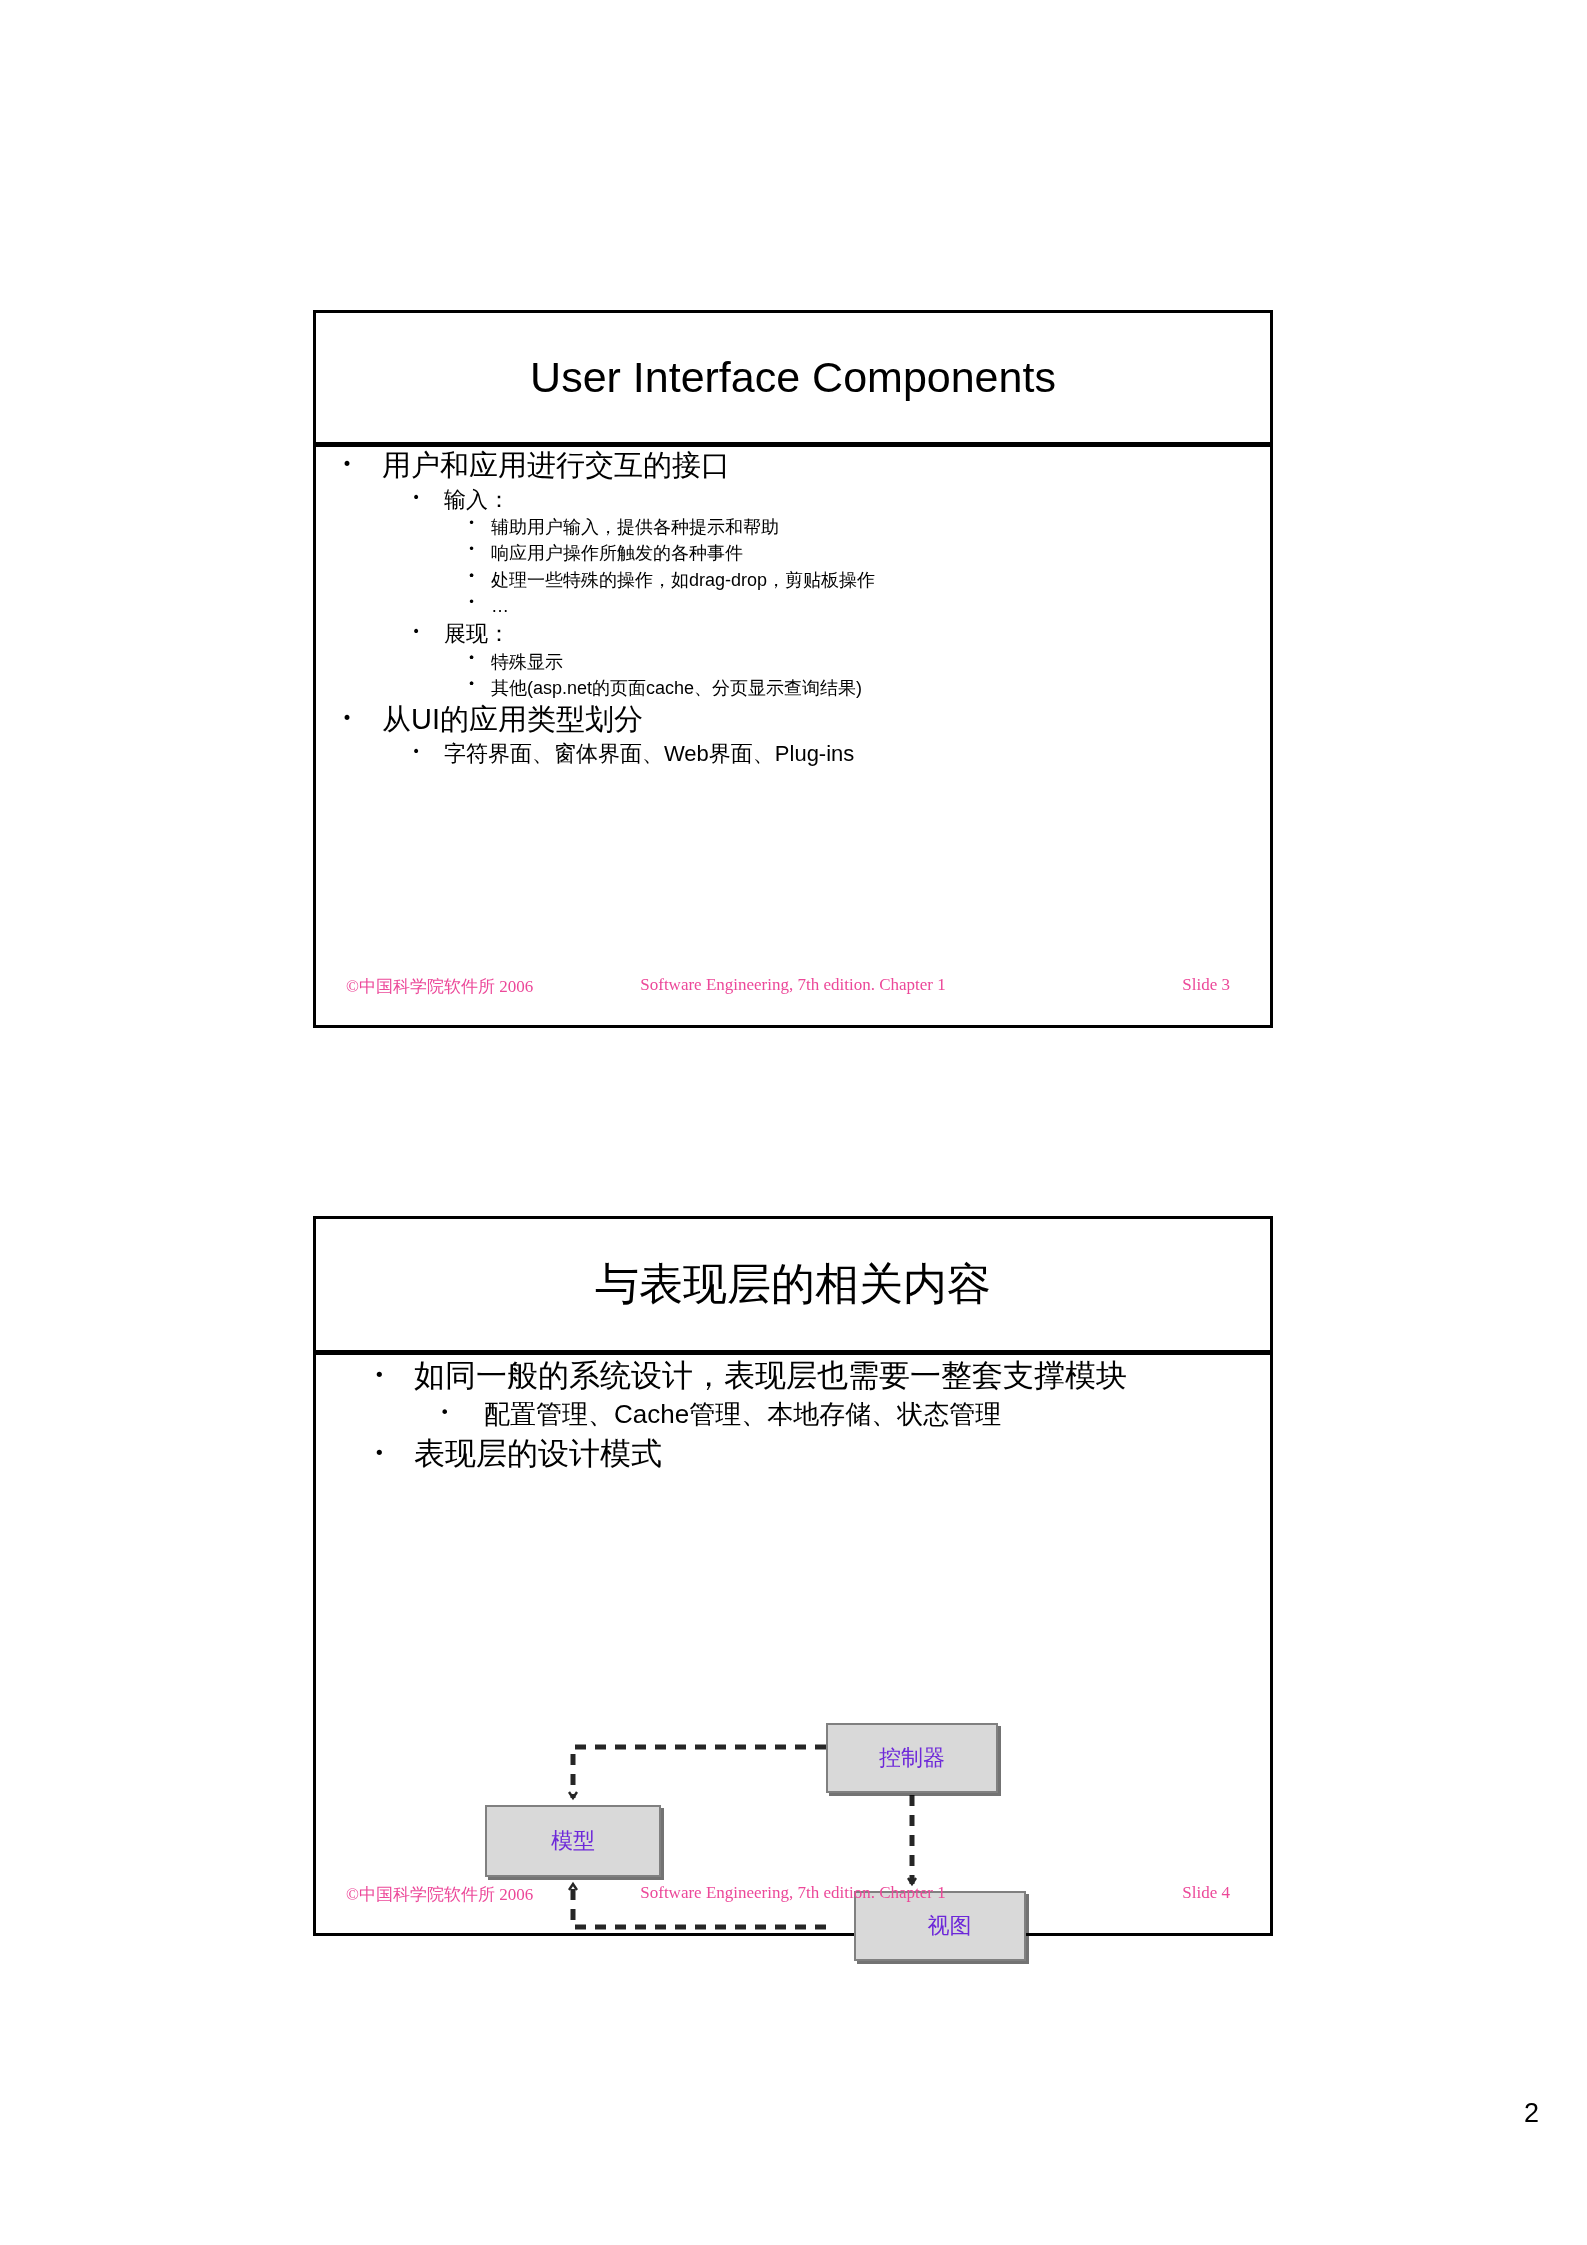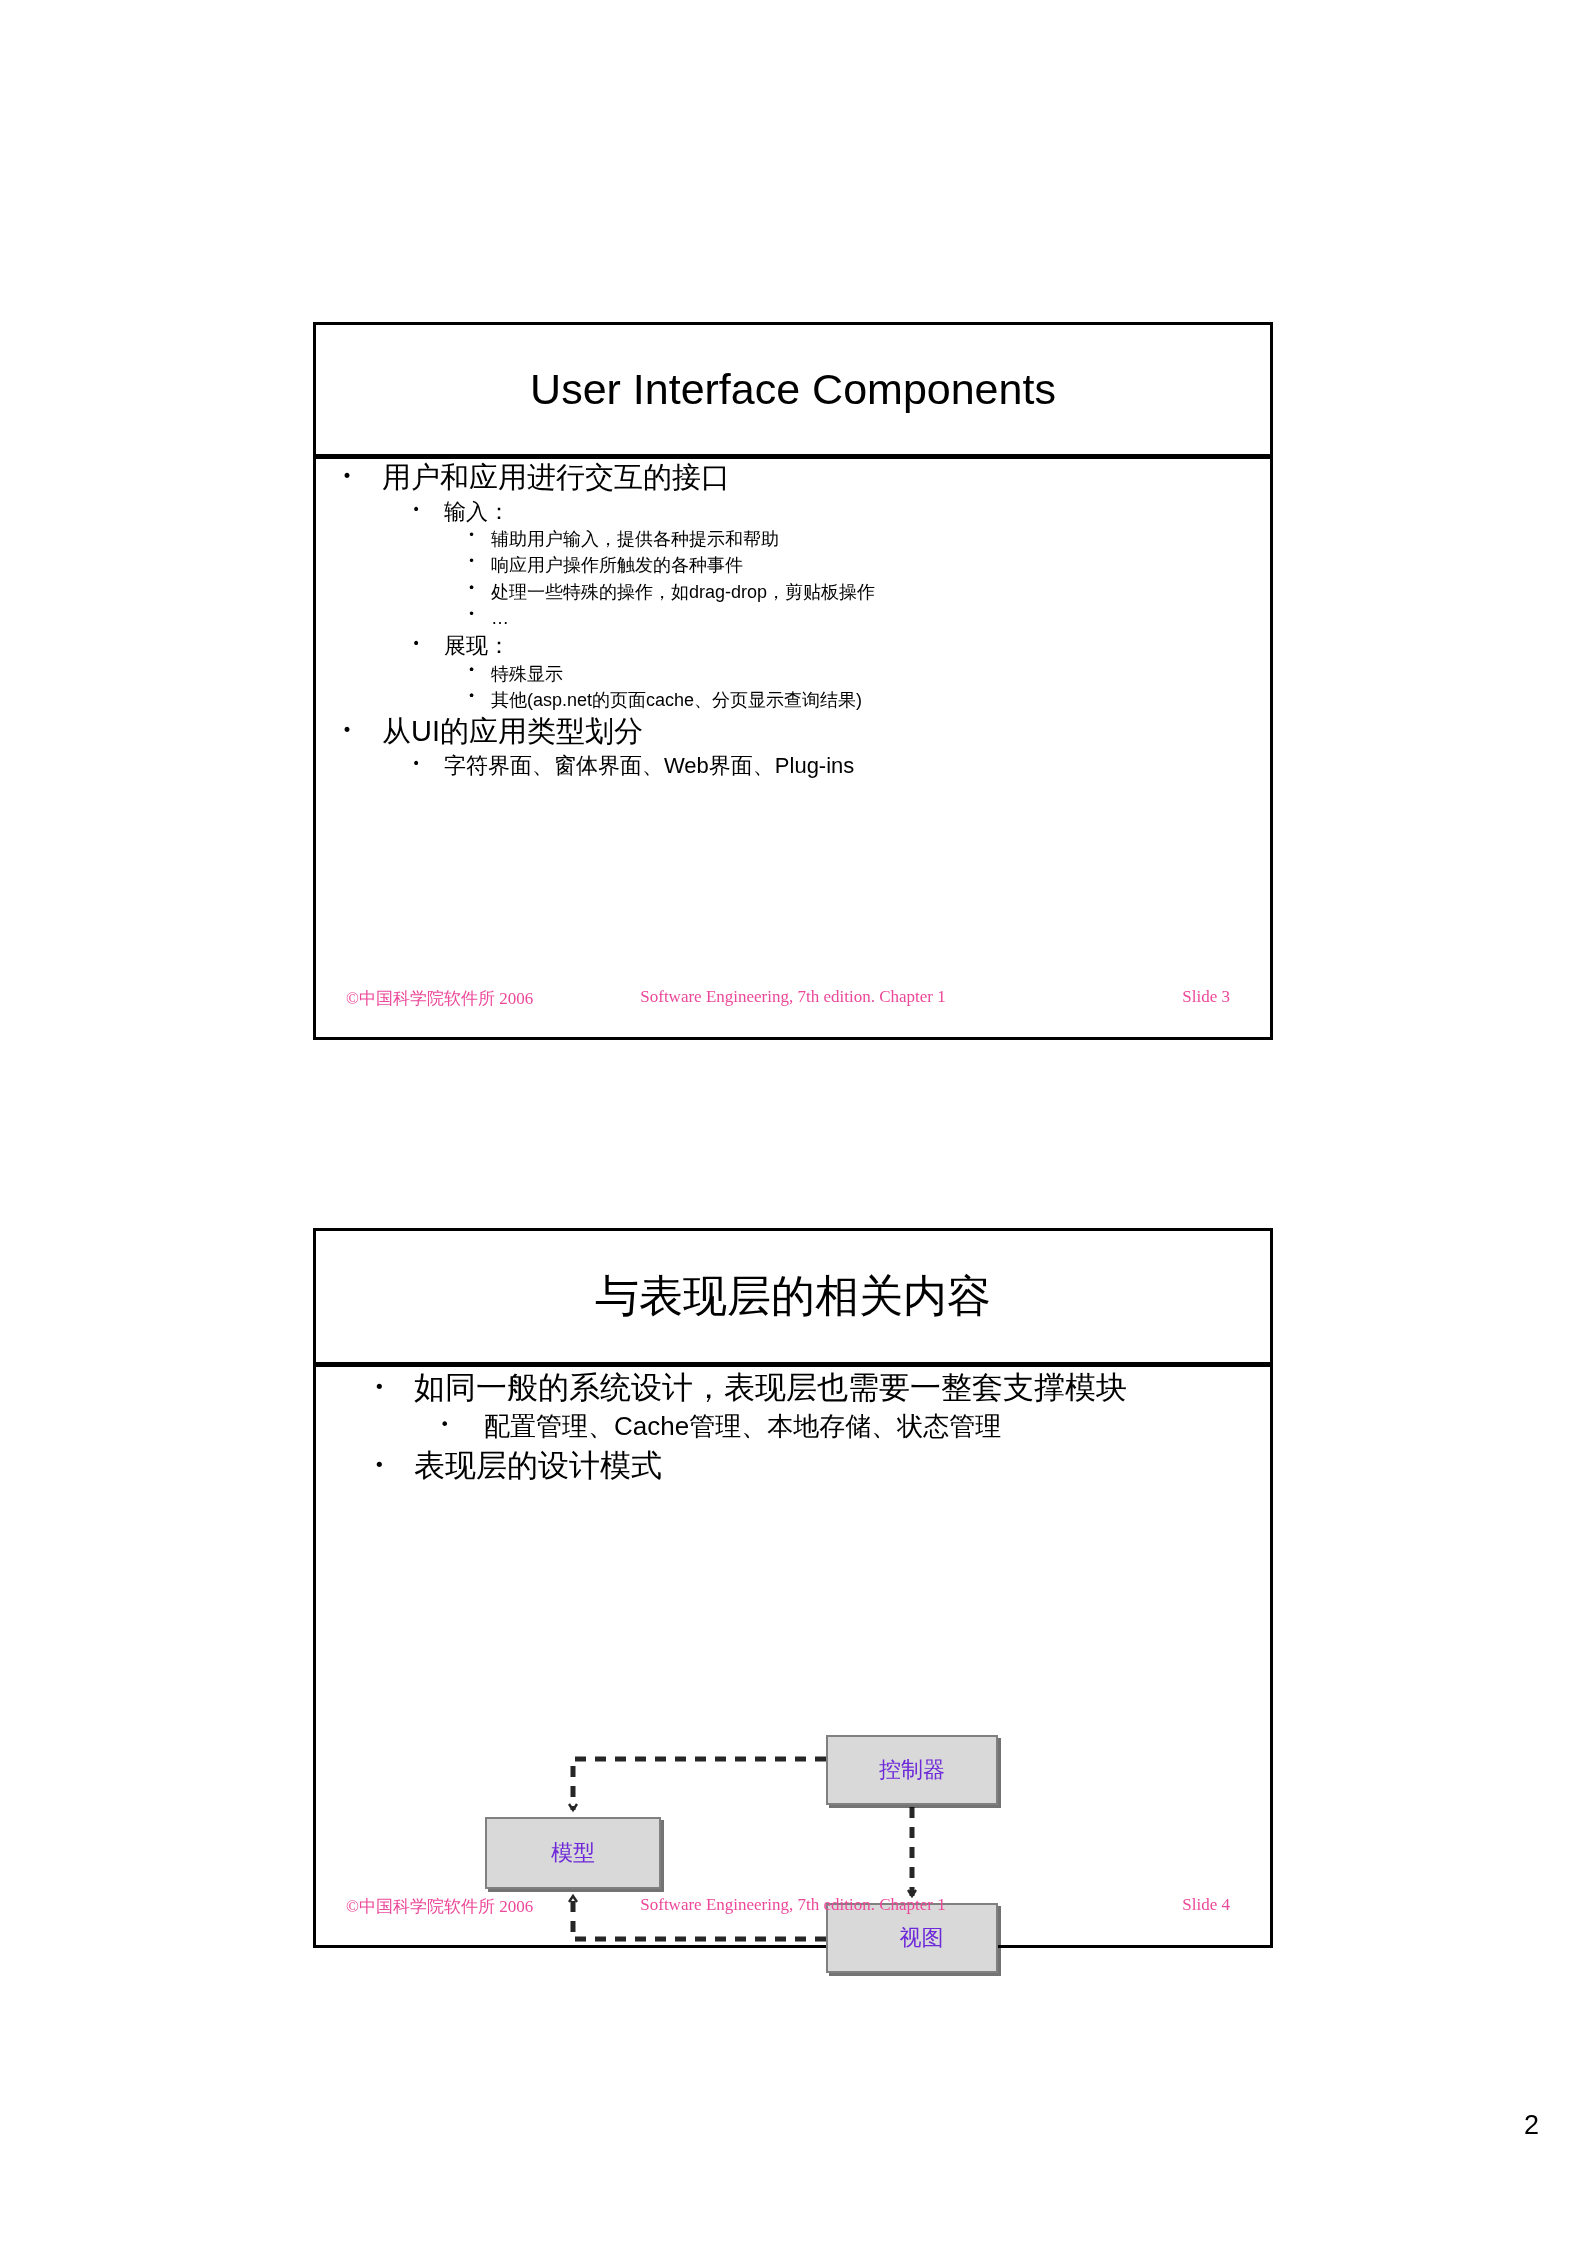--- a/index.html
+++ b/index.html
@@ -11,21 +11,20 @@
     width: 1587px;
     height: 2245px;
     position: relative;
     font-family: "Liberation Sans", sans-serif;
     -webkit-font-smoothing: antialiased;
   }
 
   .page {
     position: absolute;
     inset: 0;
-    margin-top: 12px;
   }
 
   
   .slide {
     position: absolute;
     box-sizing: border-box;
     border: 3px solid #000;
     background: #fff;
   }
   #slide-1 { left: 313px; top: 310px;  width: 960px; height: 718px; }
@@ -134,21 +133,21 @@
     box-shadow: 3px 3px 0 0 rgba(0,0,0,0.55);
     display: flex;
     align-items: center;
     justify-content: center;
     color: #6d28d9;
     font-size: 22px;
     line-height: 1;
   }
   #mvc-controller { left: 510px; top: 368px; width: 172px; height: 70px; }
   #mvc-model      { left: 169px; top: 450px; width: 176px; height: 72px; }
-  #mvc-view       { left: 510px; top: 536px; width: 172px; height: 70px; padding-left: 19px; }
+  #mvc-view       { left: 538px; top: 536px; width: 172px; height: 70px; padding-left: 19px; }
 
   .page-number {
     position: absolute;
     right: 48px;
     top: 2098px;
     font-size: 27px;
     font-family: "Liberation Sans", sans-serif;
     color: #000;
   }
 </style>

